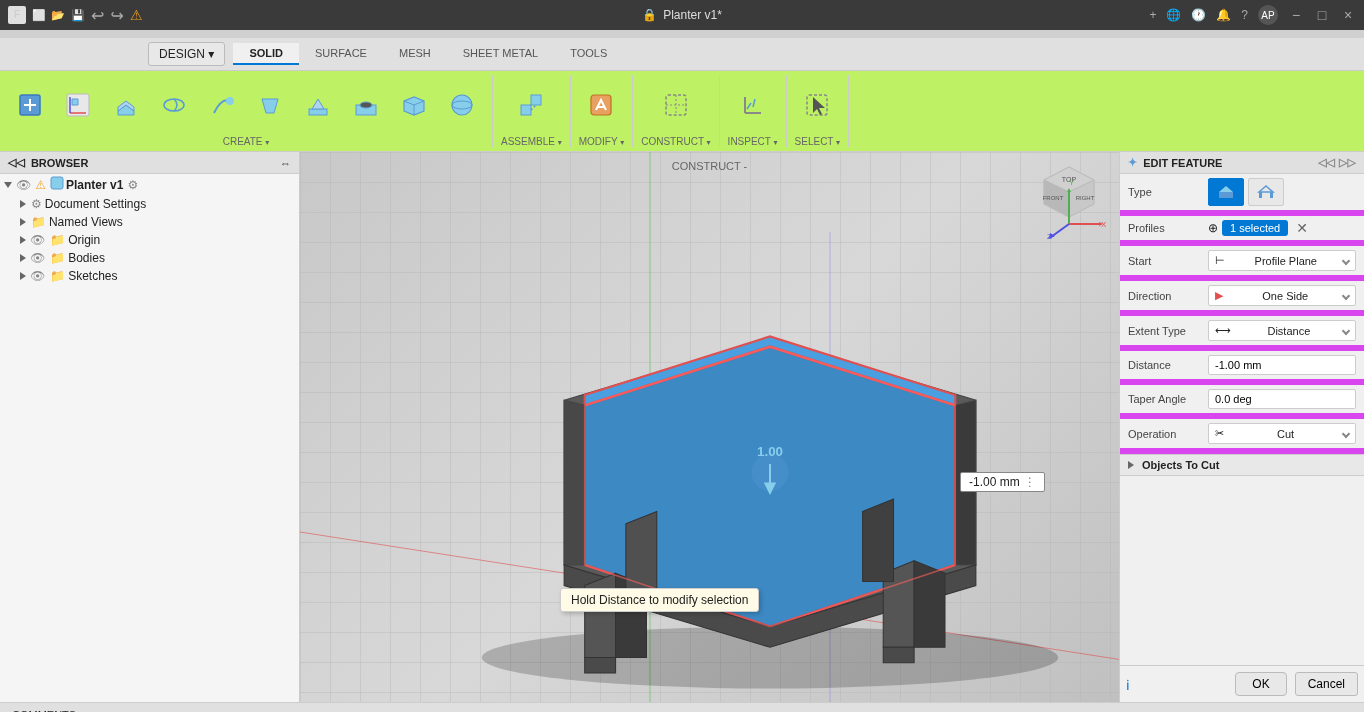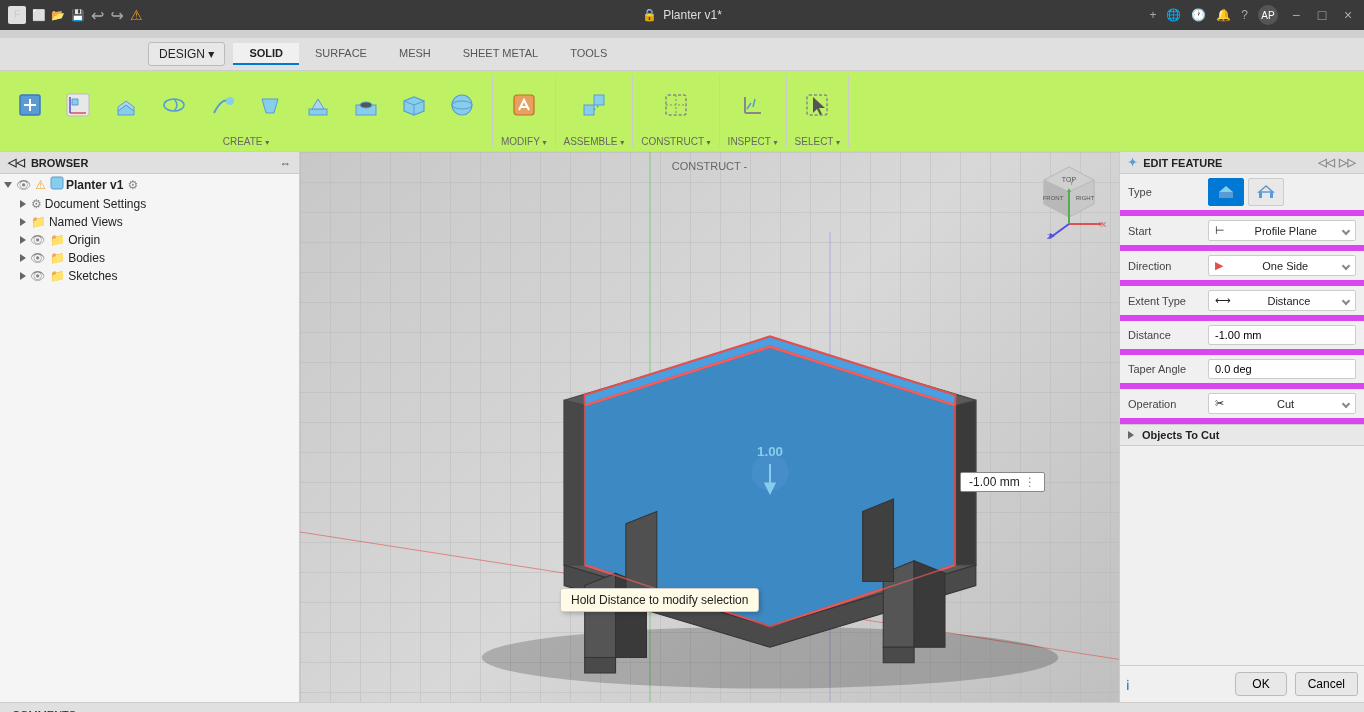--- a/index.html
+++ b/index.html
@@ -207,43 +207,43 @@
         </div>
       </div>
       <div class="ribbon-group-label">CREATE <span style="font-size:8px;">▾</span></div>
     </div>
 
     <div class="ribbon-group">
       <div class="ribbon-group-items">
         <div class="ribbon-btn">
           <div class="icon">
             <svg width="28" height="28" viewBox="0 0 28 28">
+                <rect x="4" y="14" width="10" height="10" fill="#87ceeb" stroke="#5b9bd5"></rect>
+                <rect x="14" y="4" width="10" height="10" fill="#87ceeb" stroke="#5b9bd5"></rect>
+                <line x1="14" y1="19" x2="19" y2="14" stroke="#5b9bd5" stroke-width="1.5" stroke-dasharray="2,2"></line>
+              </svg>
+          </div>
+        </div>
+      </div>
+      <div class="ribbon-group-label">ASSEMBLE <span style="font-size:8px;">▾</span></div>
+    </div>
+
+    <div class="ribbon-group">
+      <div class="ribbon-group-items">
+        <div class="ribbon-btn">
+          <div class="icon">
+            <svg width="28" height="28" viewBox="0 0 28 28">
                 <rect x="4" y="4" width="20" height="20" rx="3" fill="#e8a060" stroke="#c07020" stroke-width="1.2"></rect>
                 <path d="M9,19 L14,9 L19,19" fill="none" stroke="white" stroke-width="2"></path>
                 <line x1="11" y1="16" x2="17" y2="16" stroke="white" stroke-width="2"></line>
               </svg>
           </div>
         </div>
       </div>
       <div class="ribbon-group-label">MODIFY <span style="font-size:8px;">▾</span></div>
-    </div>
-
-    <div class="ribbon-group">
-      <div class="ribbon-group-items">
-        <div class="ribbon-btn">
-          <div class="icon">
-            <svg width="28" height="28" viewBox="0 0 28 28">
-                <rect x="4" y="14" width="10" height="10" fill="#87ceeb" stroke="#5b9bd5"></rect>
-                <rect x="14" y="4" width="10" height="10" fill="#87ceeb" stroke="#5b9bd5"></rect>
-                <line x1="14" y1="19" x2="19" y2="14" stroke="#5b9bd5" stroke-width="1.5" stroke-dasharray="2,2"></line>
-              </svg>
-          </div>
-        </div>
-      </div>
-      <div class="ribbon-group-label">ASSEMBLE <span style="font-size:8px;">▾</span></div>
     </div>
 
     <div class="ribbon-group">
       <div class="ribbon-group-items">
         <div class="ribbon-btn">
           <div class="icon">
             <svg width="28" height="28" viewBox="0 0 28 28">
                 <rect x="4" y="4" width="20" height="20" rx="2" fill="none" stroke="#888" stroke-width="1.5" stroke-dasharray="3,2"></rect>
                 <line x1="14" y1="4" x2="14" y2="24" stroke="#888" stroke-width="1" stroke-dasharray="2,2"></line>
                 <line x1="4" y1="14" x2="24" y2="14" stroke="#888" stroke-width="1" stroke-dasharray="2,2"></line>
@@ -466,20 +466,30 @@
         <button class="type-btn" title="Thin Extrude">
           <svg width="18" height="18" viewBox="0 0 18 18">
               <rect x="2" y="10" width="3" height="6" fill="#5b9bd5"></rect>
               <rect x="13" y="10" width="3" height="6" fill="#5b9bd5"></rect>
               <polygon points="2,10 9,4 16,10" fill="none" stroke="#5b9bd5" stroke-width="1.5"></polygon>
             </svg>
         </button>
       </div>
     </div>
 
+    <div class="panel-row">
+      <span class="panel-label">Profiles</span>
+      <div class="panel-value" style="display:flex;align-items:center;gap:4px;">
+        <span style="font-size:12px;">⊕</span>
+        <span class="selected-badge">
+          <span>1 selected</span>
+        </span>
+        <button class="clear-btn">✕</button>
+      </div>
+    </div>
 
     <div class="panel-row">
       <span class="panel-label">Start</span>
       <div class="panel-value">
         <div class="dropdown">
           <span style="margin-right:4px;">⊢</span>
           <span>Profile Plane</span>
           <span class="chevron-down"></span>
         </div>
       </div>

